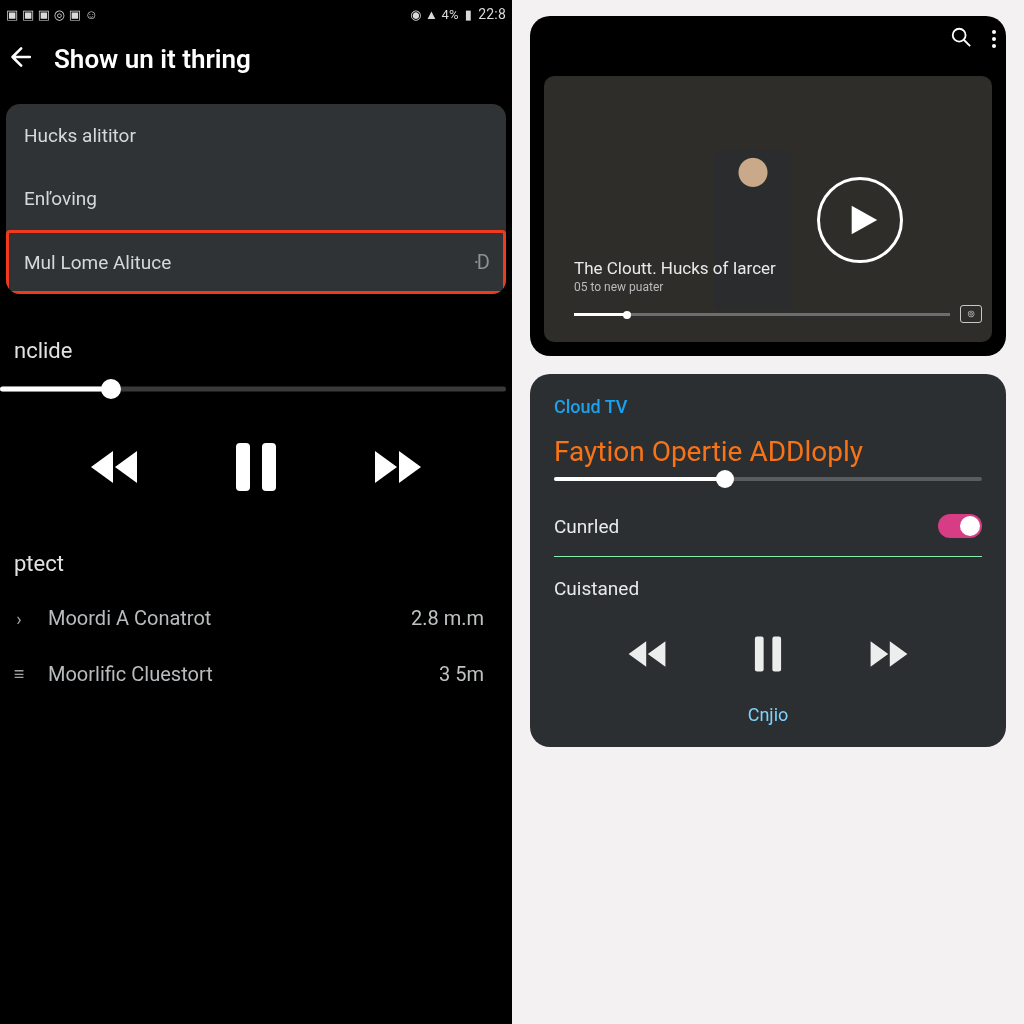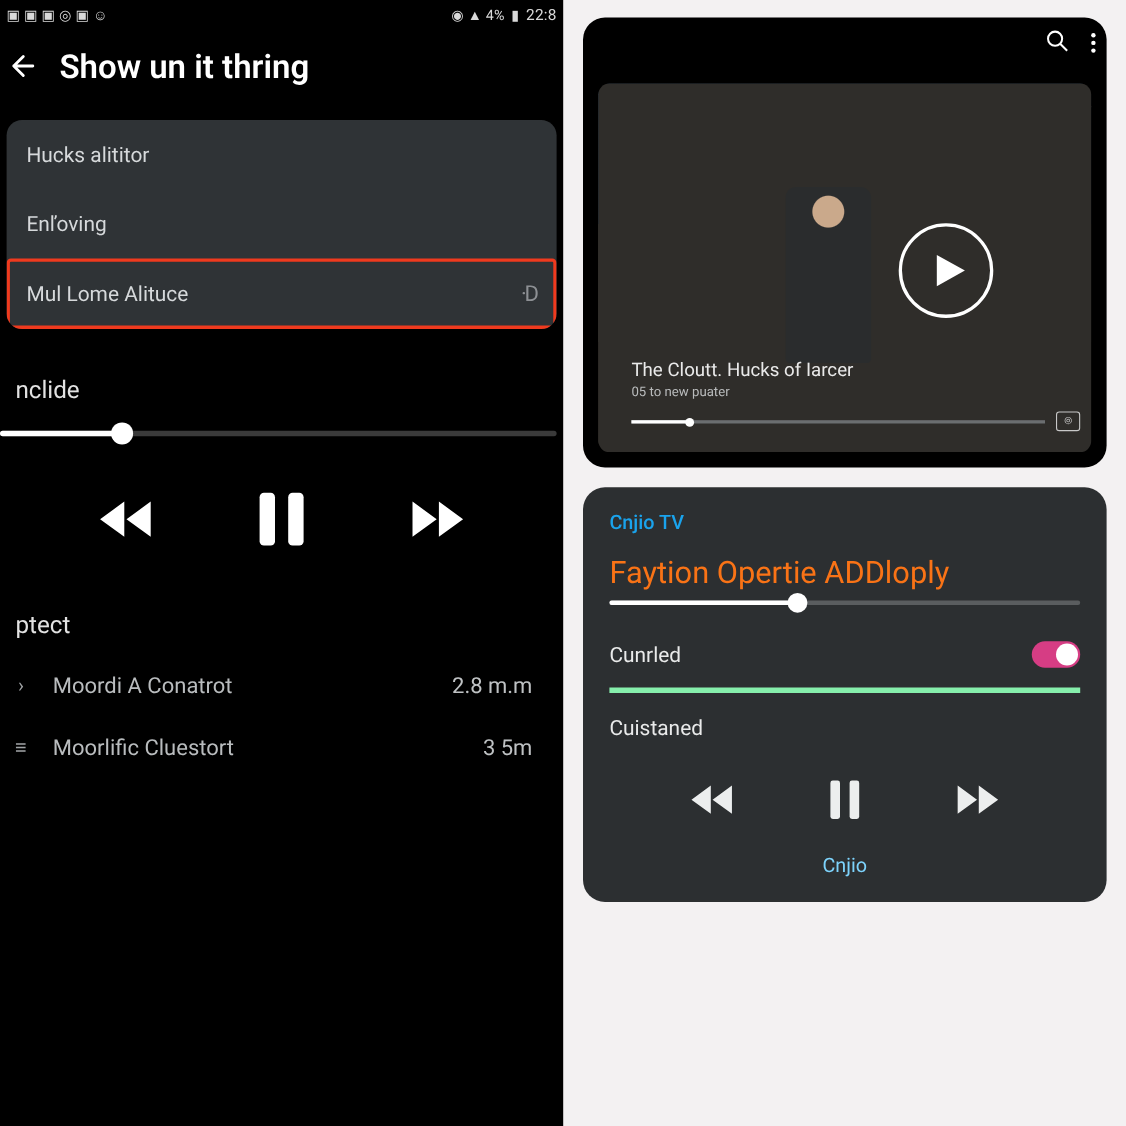--- a/index.html
+++ b/index.html
@@ -6,39 +6,39 @@
   html, body { width: 1024px; height: 1024px; font-family: Roboto, -apple-system, "Segoe UI", sans-serif; background:#000; }
   .stage { display:flex; width:1024px; height:1024px; }
   .phone { flex:1; position:relative; overflow:hidden; }
   
   .left { background:#000; color:#fff; }
   .status { height:28px; display:flex; align-items:center; font-size:14px; color:#d9d9d9; padding:0 6px; letter-spacing:0.2px; }
   .status .glyph { margin-right:6px; font-size:13px; }
   .status .spacer { flex:1; }
   .left-header { display:flex; align-items:center; gap:22px; padding:16px 12px 30px 6px; }
   .back-arrow svg { width:26px; height:26px; stroke:#fff; fill:none; stroke-width:2.4; stroke-linecap:round; stroke-linejoin:round; }
-  .left-title { font-size:30px; font-weight:600; }
+  .left-title { font-size:26px; font-weight:600; }
   .card { margin:0 6px; background:#2f3336; border-radius:14px; overflow:hidden; }
   .card-row { padding:20px 18px; font-size:19px; color:#d6d9db; display:flex; align-items:center; }
   .card-row.sel { outline:3px solid #ef3a1e; outline-offset:-3px; border-radius:4px; }
   .cast-glyph { margin-left:auto; color:#8d9094; font-size:20px; letter-spacing:-2px; }
   .section-label { margin:44px 0 14px 14px; font-size:22px; color:#e2e2e2; }
   .slider-l { position:relative; height:24px; margin:6px 6px 30px 0; }
   .slider-l .track { position:absolute; top:50%; left:0; right:0; height:5px; background:#3a3a3a; border-radius:3px; transform:translateY(-50%); }
   .slider-l .fill  { position:absolute; top:50%; left:0; height:5px; background:#fff; border-radius:3px; transform:translateY(-50%); }
   .slider-l .knob  { position:absolute; top:50%; width:20px; height:20px; background:#fff; border-radius:50%; transform:translate(-50%,-50%); }
   .transport-l { display:flex; justify-content:space-around; align-items:center; padding:10px 40px 10px 40px; }
   .transport-l svg { fill:#fff; }
   .list-row { display:flex; align-items:center; padding:16px 6px; color:#b9bcbe; font-size:20px; }
   .list-row .ic { width:26px; text-align:center; color:#9fa2a4; margin-right:16px; font-size:18px; }
   .list-row .val { margin-left:auto; color:#bfc2c4; padding-right:22px; }
   
   .right { background:#f3f1f2; color:#222; }
   .right .status { color:#7b7b7b; }
-  .video-card { margin:16px 18px 0 18px; background:#000; border-radius:20px; overflow:hidden; position:relative; height:409px;padding-left:46px; }
+  .video-card { margin:16px 18px 0 18px; background:#000; border-radius:20px; overflow:hidden; position:relative; height:340px;padding-left:46px; }
   .video-top { position:absolute; top:10px; right:10px; display:flex; align-items:center; gap:20px; }
   .video-top svg { width:22px; height:22px; fill:#fff; }
   .door-chip { position:absolute; top:72px; right:14px; display:flex; align-items:center; gap:6px; color:#d8d8d8; font-size:13px; }
   .door-chip .dot { width:18px; height:18px; border-radius:50%; background:#3b3c3d; display:flex; align-items:center; justify-content:center; font-size:11px; }
   .video-frame { position:absolute; left:14px; right:14px; top:60px; bottom:14px; border-radius:10px;
     background:
       radial-gradient(circle at 46% 42%, #2f2d2a 0 0),
       linear-gradient(#8faecb 0 38%, #cfc7b6 38% 70%, #b7ad99 70% 100%);
     overflow:hidden; }
   .man { position:absolute; left:38%; top:28%; width:78px; height:160px;
@@ -55,21 +55,21 @@
   .vid-scrub .f { height:100%; background:#fff; }
   .vid-scrub .k { position:absolute; top:50%; width:8px; height:8px; background:#fff; border-radius:50%; transform:translate(-50%,-50%); }
   .vid-scrub .cc { position:absolute; right:-32px; top:-8px; width:22px; height:18px; border:1.5px solid #c8c8c8; border-radius:3px; display:flex; align-items:center; justify-content:center; font-size:9px; color:#c8c8c8; }
   .panel { margin:18px; background:#2c2f31; border-radius:20px; color:#e9eaea; padding:22px 24px 18px 24px; }
   .panel .brand { color:#1aa3ec; font-size:18px; font-weight:500; margin-bottom:18px; }
   .panel .line1 { font-size:28px; color:#f97316; }
   .slider-r { position:relative; height:22px; margin-bottom:18px; }
   .slider-r .track { position:absolute; top:50%; left:0; right:0; height:4px; background:#5a5d5f; border-radius:2px; transform:translateY(-50%); }
   .slider-r .fill  { position:absolute; top:50%; left:0; height:4px; background:#fff; border-radius:2px; transform:translateY(-50%); }
   .slider-r .knob  { position:absolute; top:50%; width:18px; height:18px; background:#fff; border-radius:50%; transform:translate(-50%,-50%); }
-  .toggle-row { display:flex; align-items:center; font-size:19px; padding:6px 0 18px 0; border-bottom:5px solid #86efac; }
+  .toggle-row { display:flex; align-items:center; font-size:19px; padding:6px 0 18px 0; border-bottom:1px solid #86efac; }
   .toggle { margin-left:auto; width:44px; height:24px; background:#d63d84; border-radius:12px; position:relative; }
   .toggle .k { position:absolute; right:2px; top:2px; width:20px; height:20px; background:#fff; border-radius:50%; }
   .panel .line2 { font-size:19px; padding:20px 0 6px 0; }
   .transport-r { display:flex; justify-content:space-around; align-items:center; padding:28px 30px 8px 30px; }
   .transport-r svg { fill:#eceeee; }
   .panel .foot { text-align:center; color:#7dd3fc; font-size:18px; padding:18px 0 4px 0; }
   .kebab { display:flex; flex-direction:column; gap:3px; }
   .kebab span { width:4px; height:4px; background:#fff; border-radius:50%; }
 </style>
 </head>
@@ -180,21 +180,21 @@
         </div>
         <div class="vid-scrub">
           <div class="f" style="width:14%"></div>
           <div class="k" style="left:14%"></div>
           <div class="cc">⦾</div>
         </div>
       </div>
     </div>
 
     <div class="panel">
-      <div class="brand">Cnjio TV</div>
+      <div class="brand">Cloud TV</div>
       <div class="line1">Faytion Opertie ADDloply</div>
       <div class="slider-r">
         <div class="track"></div>
         <div class="fill" style="width:40%"></div>
         <div class="knob" style="left:40%"></div>
       </div>
       <div class="toggle-row">
         <span>Cunrled</span>
         <div class="toggle">
             <div class="k"></div>

